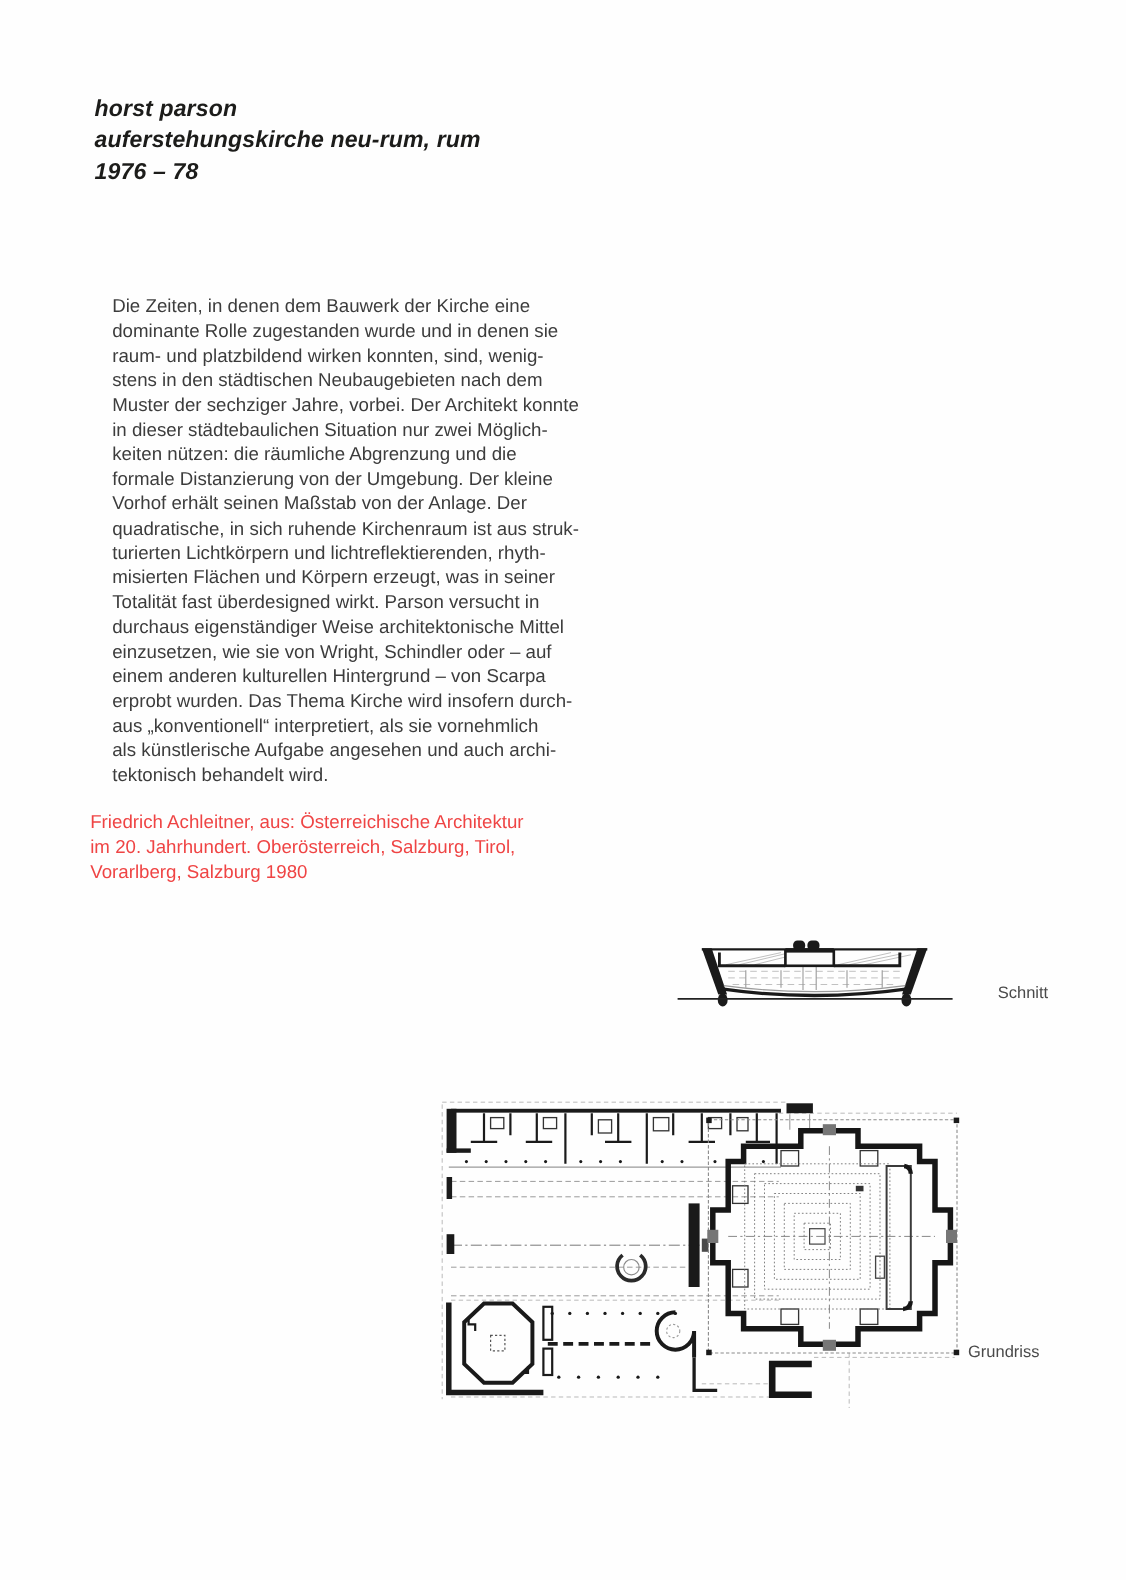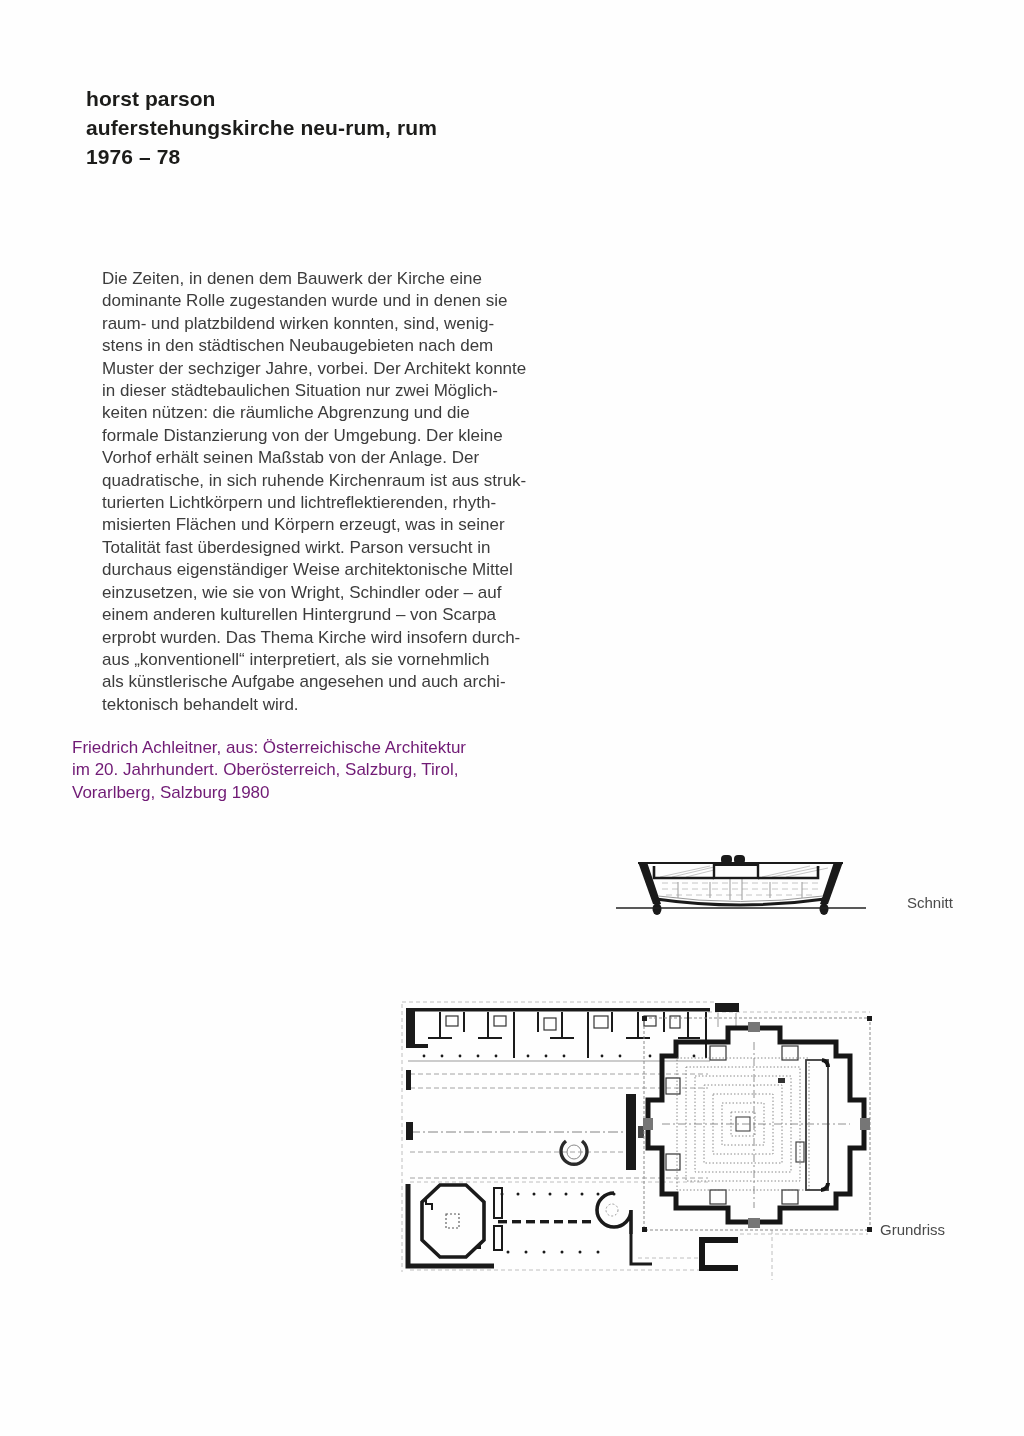--- a/index.html
+++ b/index.html
@@ -19,40 +19,41 @@
     position: absolute;
     left: 86px;
     top: 84px;
     font-size: 21px;
     line-height: 29px;
     font-weight: bold;
     letter-spacing: 0.1px;
     color: #1c1c1a;
     white-space: pre-line;
     margin: 0;
+    font-style: italic;
   }
   .body-text {
     position: absolute;
     left: 86px;
     top: 252px;
     width: 460px;
     font-size: 17px;
     line-height: 22.4px;
     color: #3c3c3c;
     white-space: pre-line;
     margin: 16px;
   }
   .attribution {
     position: absolute;
-    left: 72px;
+    left: 82px;
     top: 737px;
     width: 460px;
     font-size: 17px;
     line-height: 22.4px;
-    color: #701a75;
+    color: #ef4444;
     white-space: pre-line;
     margin: 0;
   }
   .figure-label {
     position: absolute;
     font-size: 15px;
     color: #4a4a4a;
   }
   .section-label { left: 907px; top: 894px; }
   .plan-label   { left: 880px; top: 1221px; }

